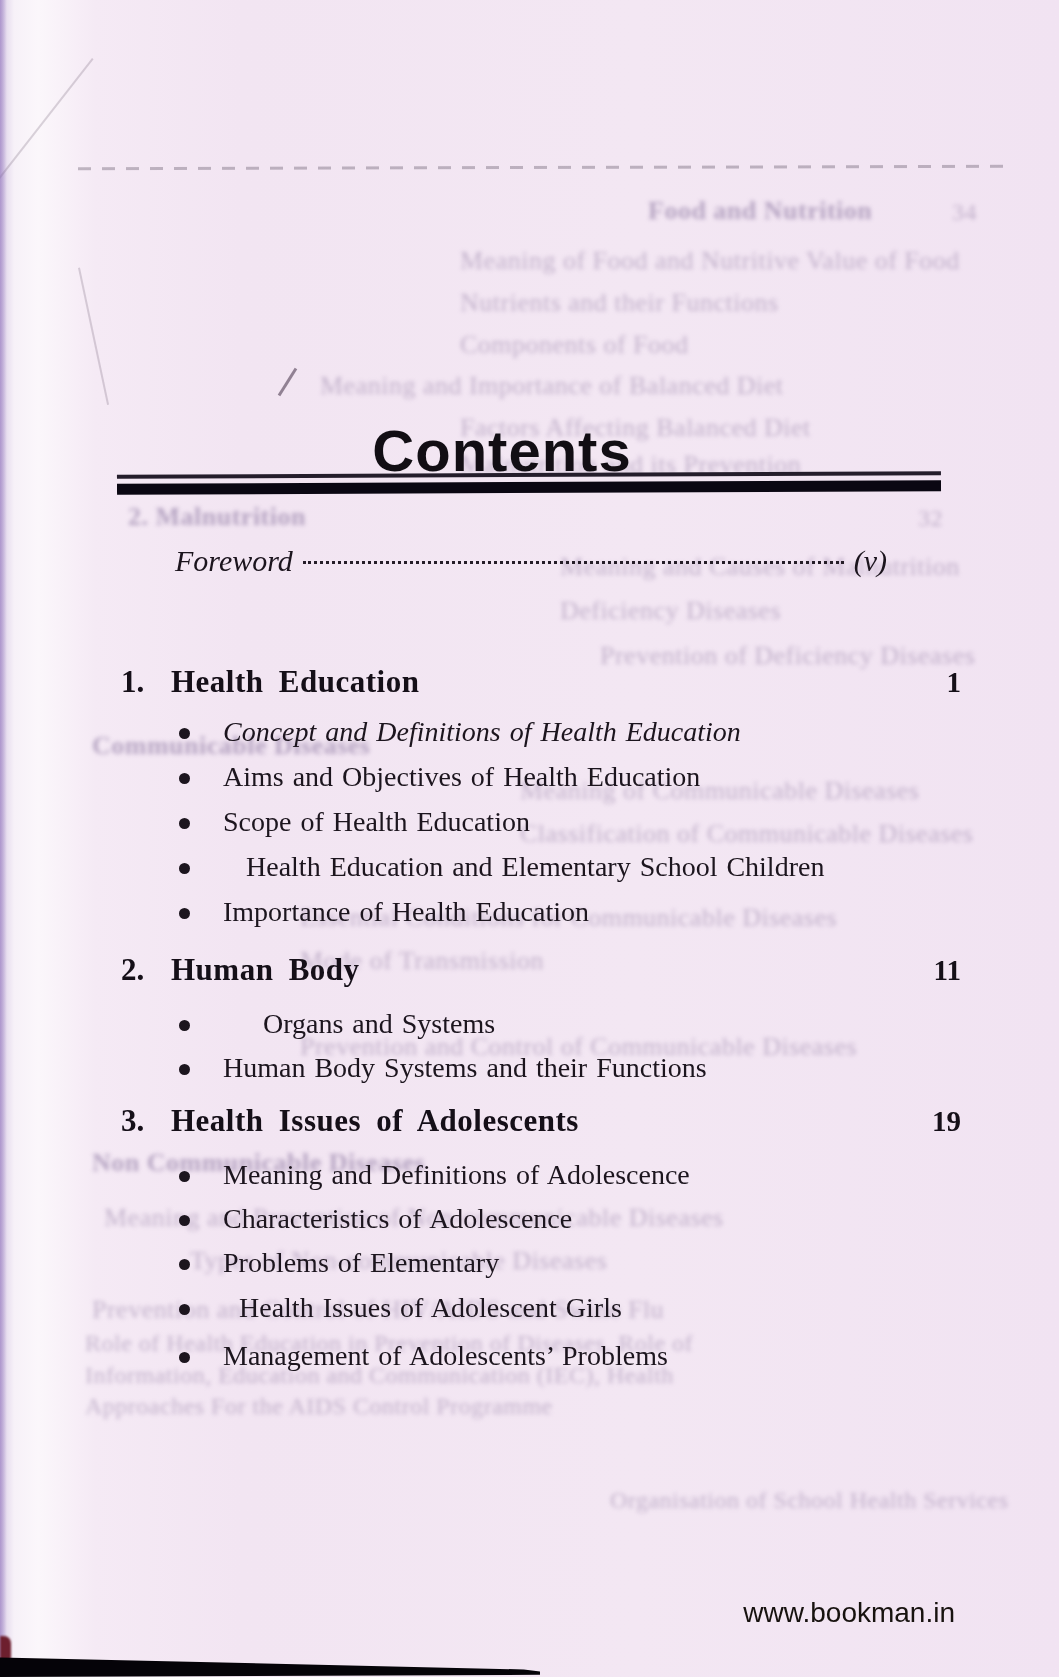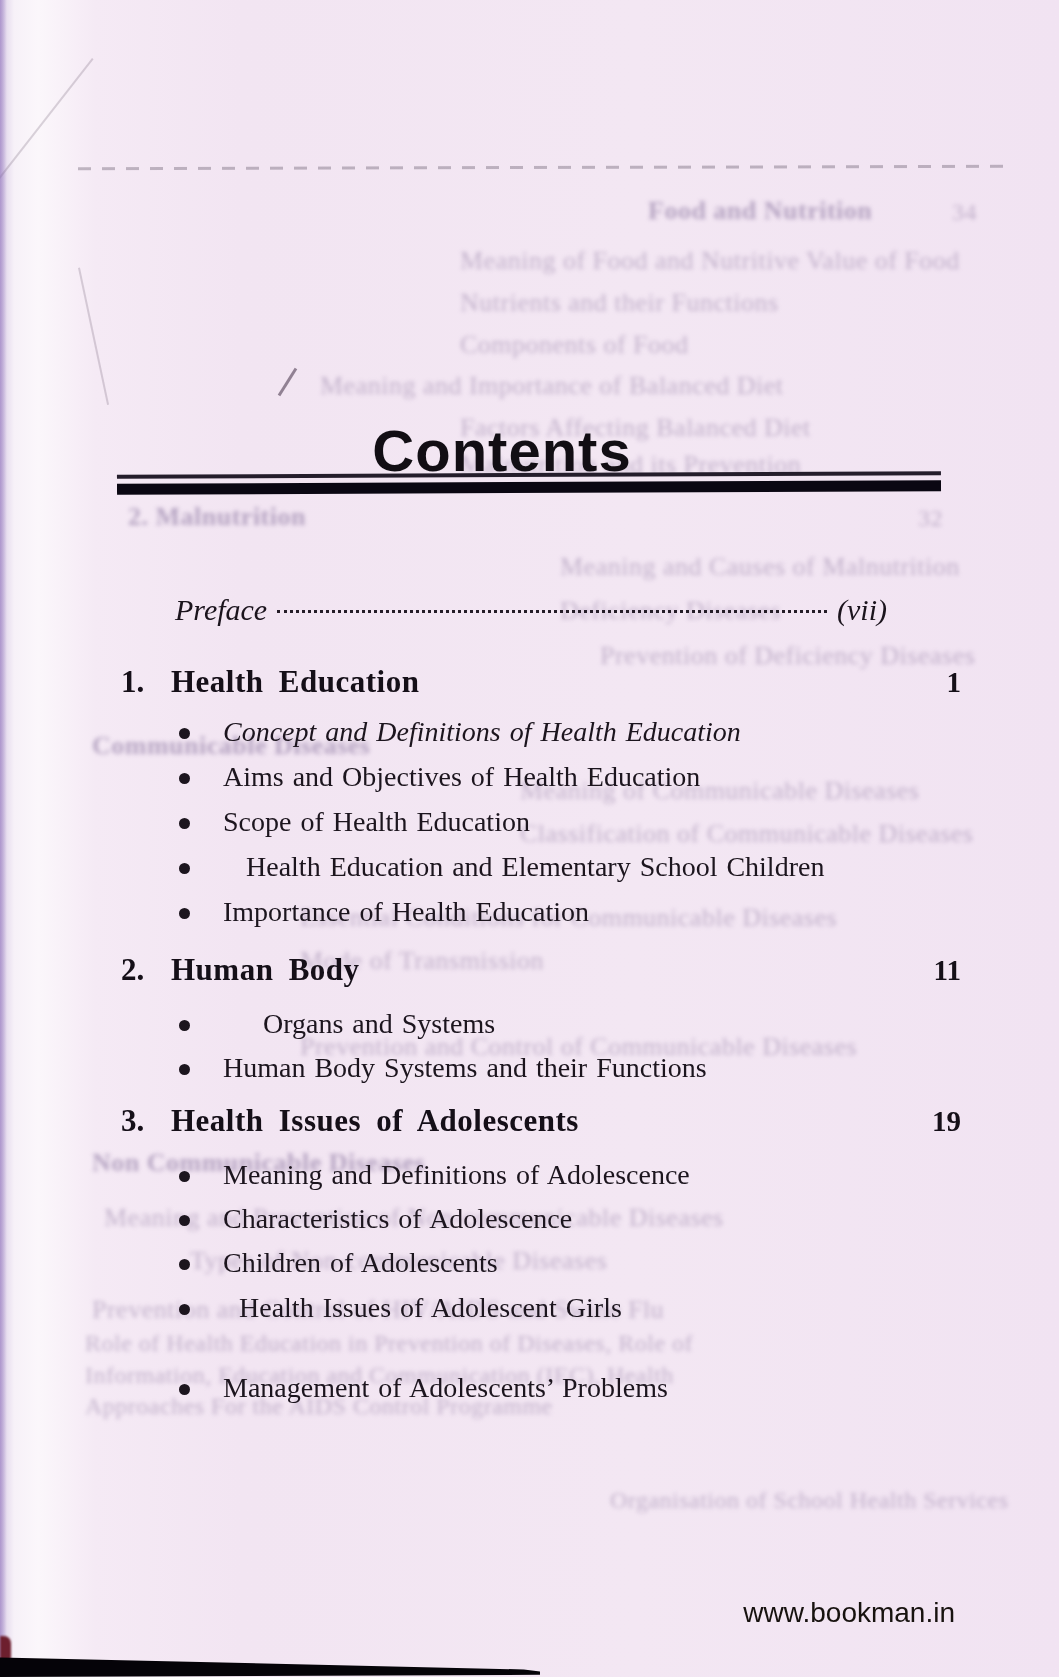--- a/index.html
+++ b/index.html
@@ -108,24 +108,24 @@
   <div class="ghost sm" style="left:85px;top:1362px;">Information, Education and Communication (IEC), Health</div>
   <div class="ghost sm" style="left:85px;top:1393px;">Approaches For the AIDS Control Programme</div>
   <div class="ghost sm" style="left:610px;top:1487px;">Organisation of School Health Services</div>
 
   <h1 class="title">Contents</h1>
   <div class="rule-wrap">
     <div class="rule-thin"></div>
     <div class="rule-thick"></div>
   </div>
 
-  <div class="fm-row" style="top:593px;">
-    <span>Preface</span>
+  <div class="fm-row" style="top:544px;">
+    <span>Foreword</span>
     <span class="fm-leader"></span>
-    <span>(vii)</span>
+    <span>(v)</span>
   </div>
 
   <div class="ch" style="top:664px;">
     <span class="ch-num">1.</span>
     <span class="ch-title">Health Education</span>
     <span class="ch-page">1</span>
   </div>
   <div class="topic" style="top:716px;font-style:italic;">
     <span class="dot"></span>
     <span>Concept and Definitions of Health Education</span>
@@ -169,27 +169,27 @@
   <div class="topic" style="top:1159px;">
     <span class="dot"></span>
     <span>Meaning and Definitions of Adolescence</span>
   </div>
   <div class="topic" style="top:1203px;">
     <span class="dot"></span>
     <span>Characteristics of Adolescence</span>
   </div>
   <div class="topic" style="top:1247px;">
     <span class="dot"></span>
-    <span>Children of Adolescents</span>
+    <span>Problems of Elementary</span>
   </div>
   <div class="topic" style="top:1292px;gap:16px;">
     <span class="dot"></span>
     <span>Health Issues of Adolescent Girls</span>
   </div>
-  <div class="topic" style="top:1372px;text-align:center;">
+  <div class="topic" style="top:1340px;text-align:center;">
     <span class="dot"></span>
     <span>Management of Adolescents’ Problems</span>
   </div>
 
   <div class="watermark">www.bookman.in</div>
 
   <div class="edge-left"></div>
   <div class="edge-blob"></div>
   <div class="edge-bottom-wedge"></div>
 

